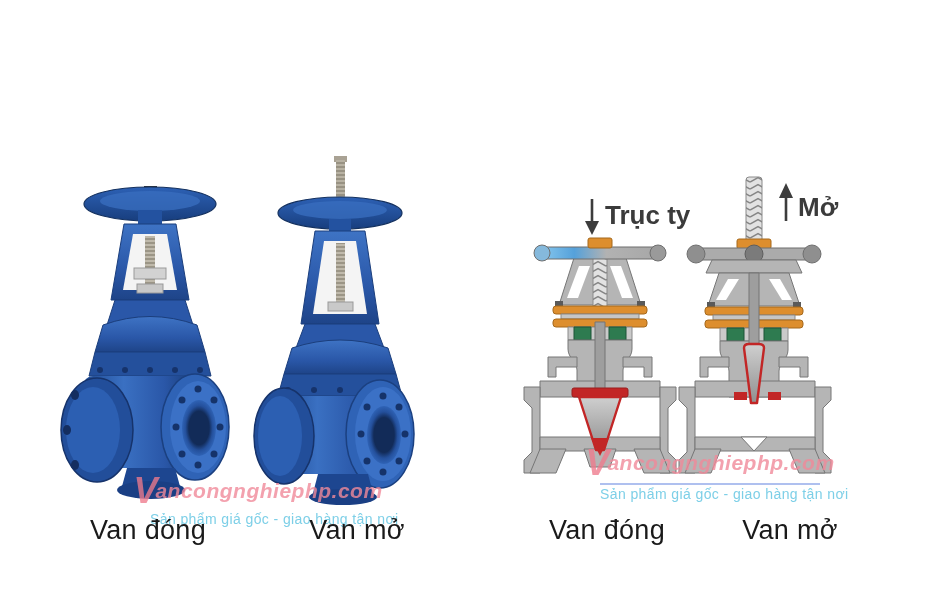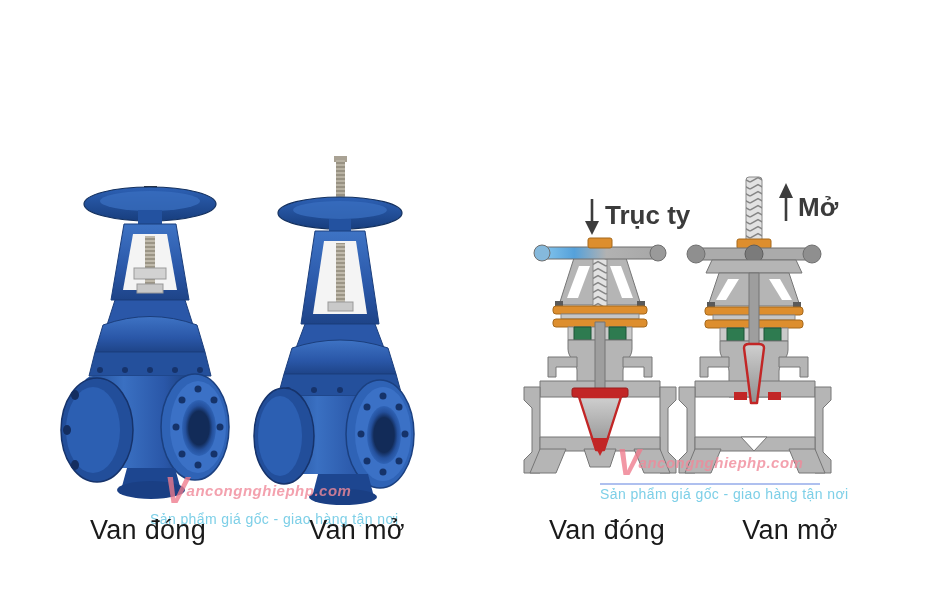--- a/index.html
+++ b/index.html
@@ -4,21 +4,21 @@
 <style>
   html,body{margin:0;padding:0;background:#fff;}
   #canvas{position:relative;width:950px;height:600px;background:#ffffff;overflow:hidden;
           font-family:"Liberation Sans", sans-serif;}
   .caption{position:absolute;width:180px;text-align:center;font-size:27px;font-weight:500;
            color:#1a1a1a;letter-spacing:.3px;}
   .wm{position:absolute;text-align:center;line-height:1.05;}
   .wm-brand{display:flex;align-items:center;justify-content:center;
             font-style:italic;font-weight:bold;white-space:nowrap;}
   .wm-v{font-size:36px;color:rgba(238,122,140,.78);margin-right:-2px;}
-  .wm-rest{font-size:15px;color:rgba(240,138,154,.80);letter-spacing:.5px;font-style:italic;}
+  .wm-rest{font-size:21px;color:rgba(240,138,154,.80);letter-spacing:.5px;font-style:italic;}
   .wm-tag{font-size:14px;color:rgba(118,204,230,.95);letter-spacing:.4px;margin-top:2px;white-space:nowrap;}
   .wm-underline .wm-brand{border-bottom:2px solid rgba(110,140,225,.55);padding-bottom:1px;}
   svg{position:absolute;display:block;}
 </style>
 </head>
 <body>
 
 <div id="canvas">
 
   <svg style="left:55px;top:180px" width="180" height="330" viewBox="0 0 180 330">

